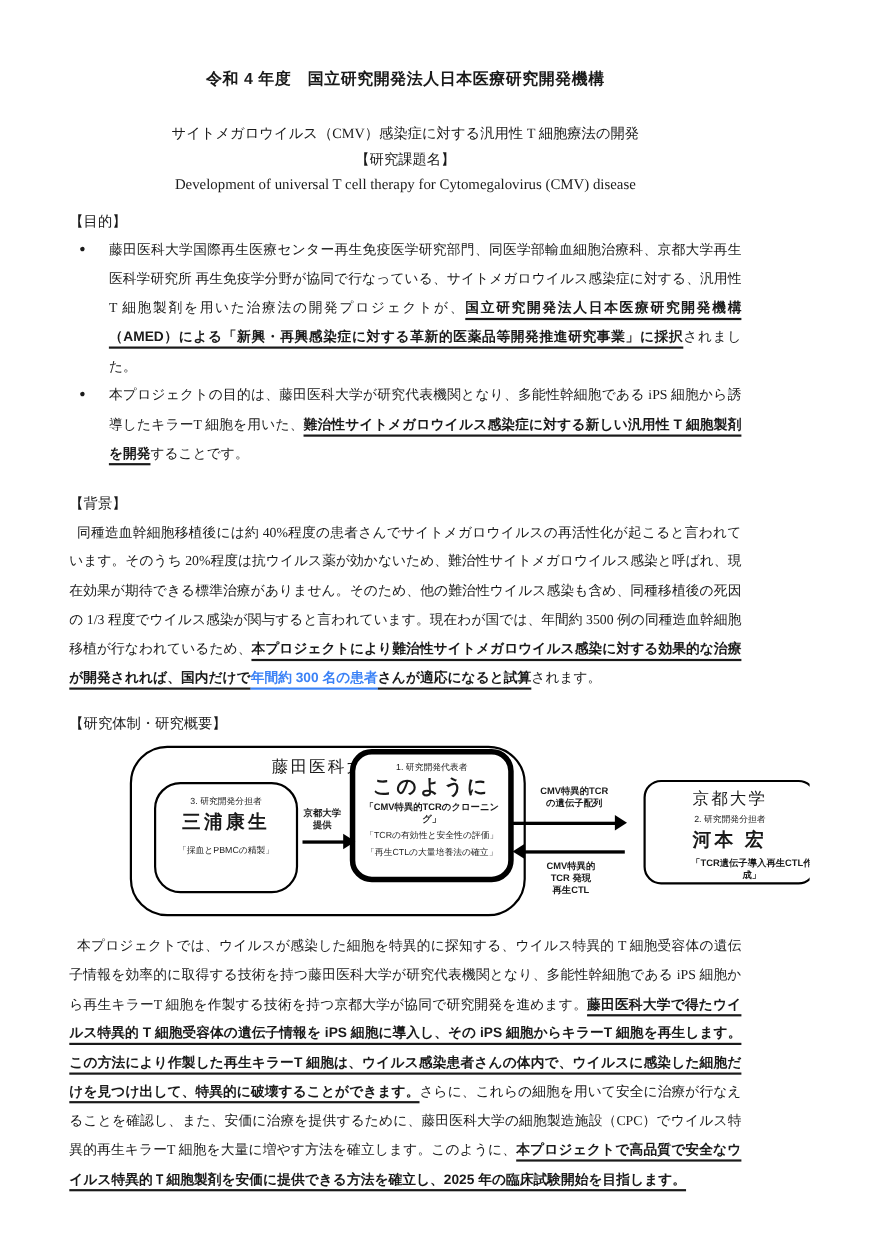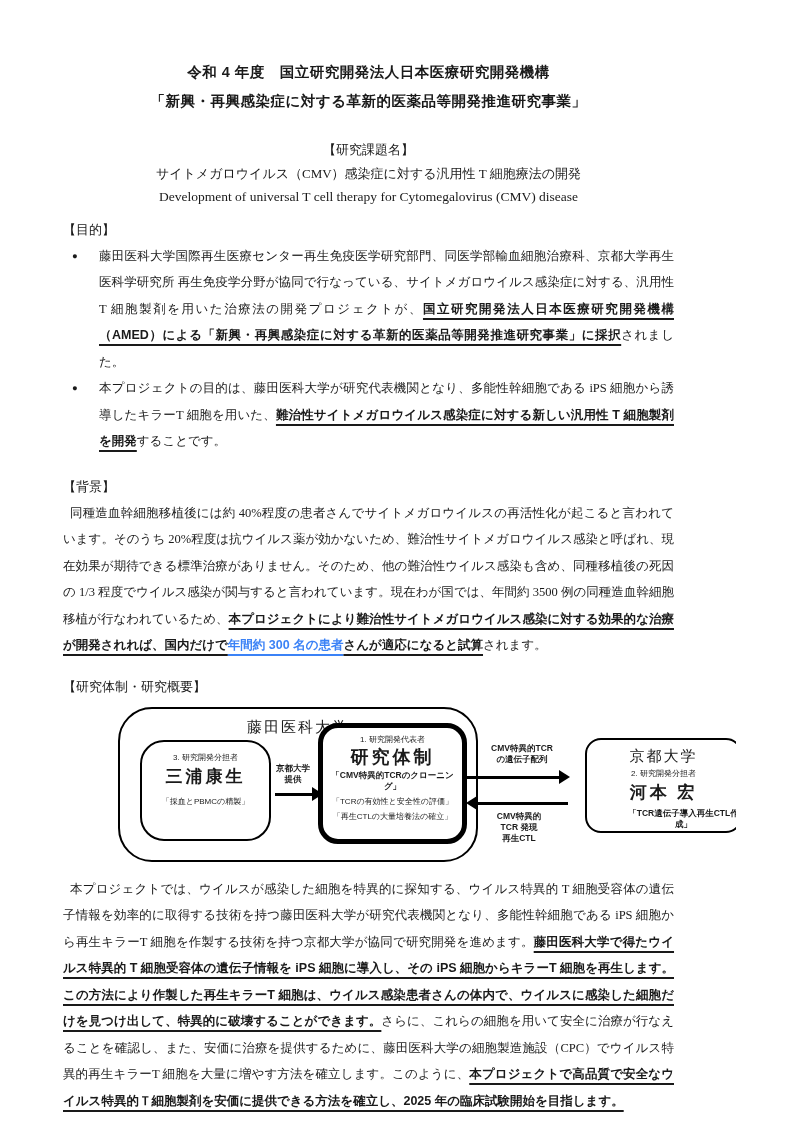--- a/index.html
+++ b/index.html
@@ -76,21 +76,21 @@
   .dbox {
     position: absolute;
     box-sizing: border-box;
     border: 2px solid #000;
     border-radius: 26px;
     background: #fff;
     text-align: center;
   }
   .box-fujita   { left: 55px;  top: 5px;   width: 360px; height: 155px; border-radius: 34px; background: transparent; }
   .box-member3  { left: 77px;  top: 38px;  width: 131px; height: 101px; border-radius: 24px; }
-  .box-leader   { left: 255px; top: 21px;  width: 149px; height: 121px; border: 5px solid #000; border-radius: 20px; }
+  .box-leader   { left: 255px; top: 8px;  width: 149px; height: 121px; border: 5px solid #000; border-radius: 20px; }
   .box-kyoto    { left: 522px; top: 36px;  width: 157px; height: 95px;  border-radius: 16px; }
   .org-title  { font-size: 15px; letter-spacing: 2px; margin-top: 10px; line-height: 16px; }
   .role-label { font-size: 8px; margin-top: 11px; line-height: 10px; }
   .box-leader .role-label { margin-top: 7px; }
   .box-kyoto .org-title { margin-top: 8px; }
   .box-kyoto .role-label { margin-top: 5px; }
   .person-name { font-size: 17px; font-weight: bold; letter-spacing: 3px; margin-top: 4px; line-height: 20px; }
   .box-leader .person-name { font-size: 18px; margin-top: 2px; }
   .task-label { font-size: 8px; margin-top: 9px; line-height: 11px; }
   .task-label.bold { font-weight: bold; font-size: 8.5px; }
@@ -121,26 +121,25 @@
   .arr-seq      { left: 403px; top: 74px;  width: 94px; }
   .arr-ctl      { left: 413px; top: 100px; width: 92px; }
 </style>
 </head>
 <body>
 
 <div class="page">
 
   <div class="doc-header">
     <div>令和 4 年度　国立研究開発法人日本医療研究開発機構</div>
-    <div>「新興・再興感染症に対する革新的医薬品等開発推進研究事業」</div>
   </div>
 
   <div class="research-title-block">
+    <div>サイトメガロウイルス（CMV）感染症に対する汎用性 T 細胞療法の開発</div>
     <div>【研究課題名】</div>
-    <div>サイトメガロウイルス（CMV）感染症に対する汎用性 T 細胞療法の開発</div>
     <div class="title-en">Development of universal T cell therapy for Cytomegalovirus (CMV) disease</div>
   </div>
 
   <div class="section-heading h-purpose">【目的】</div>
   <ul class="purpose-list">
     <li class="purpose-item">
       <span class="bullet-marker">●</span>
       <span class="item-text"><span class="seg-normal">藤田医科大学国際再生医療センター再生免疫医学研究部門、同医学部輸血細胞治療科、京都大学再生医科学研究所 再生免疫学分野が協同で行なっている、サイトメガロウイルス感染症に対する、汎用性 T 細胞製剤を用いた治療法の開発プロジェクトが、</span><span class="seg-em">国立研究開発法人日本医療研究開発機構（AMED）による「新興・再興感染症に対する革新的医薬品等開発推進研究事業」に採択</span><span class="seg-normal">されました。</span></span>
     </li>
     <li class="purpose-item">
@@ -161,21 +160,21 @@
     </div>
 
     <div class="dbox box-member3">
       <div class="role-label">3. 研究開発分担者</div>
       <div class="person-name">三浦康生</div>
       <div class="task-label">「採血とPBMCの精製」</div>
     </div>
 
     <div class="dbox box-leader">
       <div class="role-label">1. 研究開発代表者</div>
-      <div class="person-name">研究体制</div>
+      <div class="person-name">このように</div>
       <div class="task-label bold">「CMV特異的TCRのクローニング」</div>
       <div class="task-label">「TCRの有効性と安全性の評価」</div>
       <div class="task-label">「再生CTLの大量培養法の確立」</div>
     </div>
 
     <div class="dbox box-kyoto">
       <div class="org-title">京都大学</div>
       <div class="role-label">2. 研究開発分担者</div>
       <div class="person-name">河本 宏</div>
       <div class="task-label bold">「TCR遺伝子導入再生CTL作成」</div>

